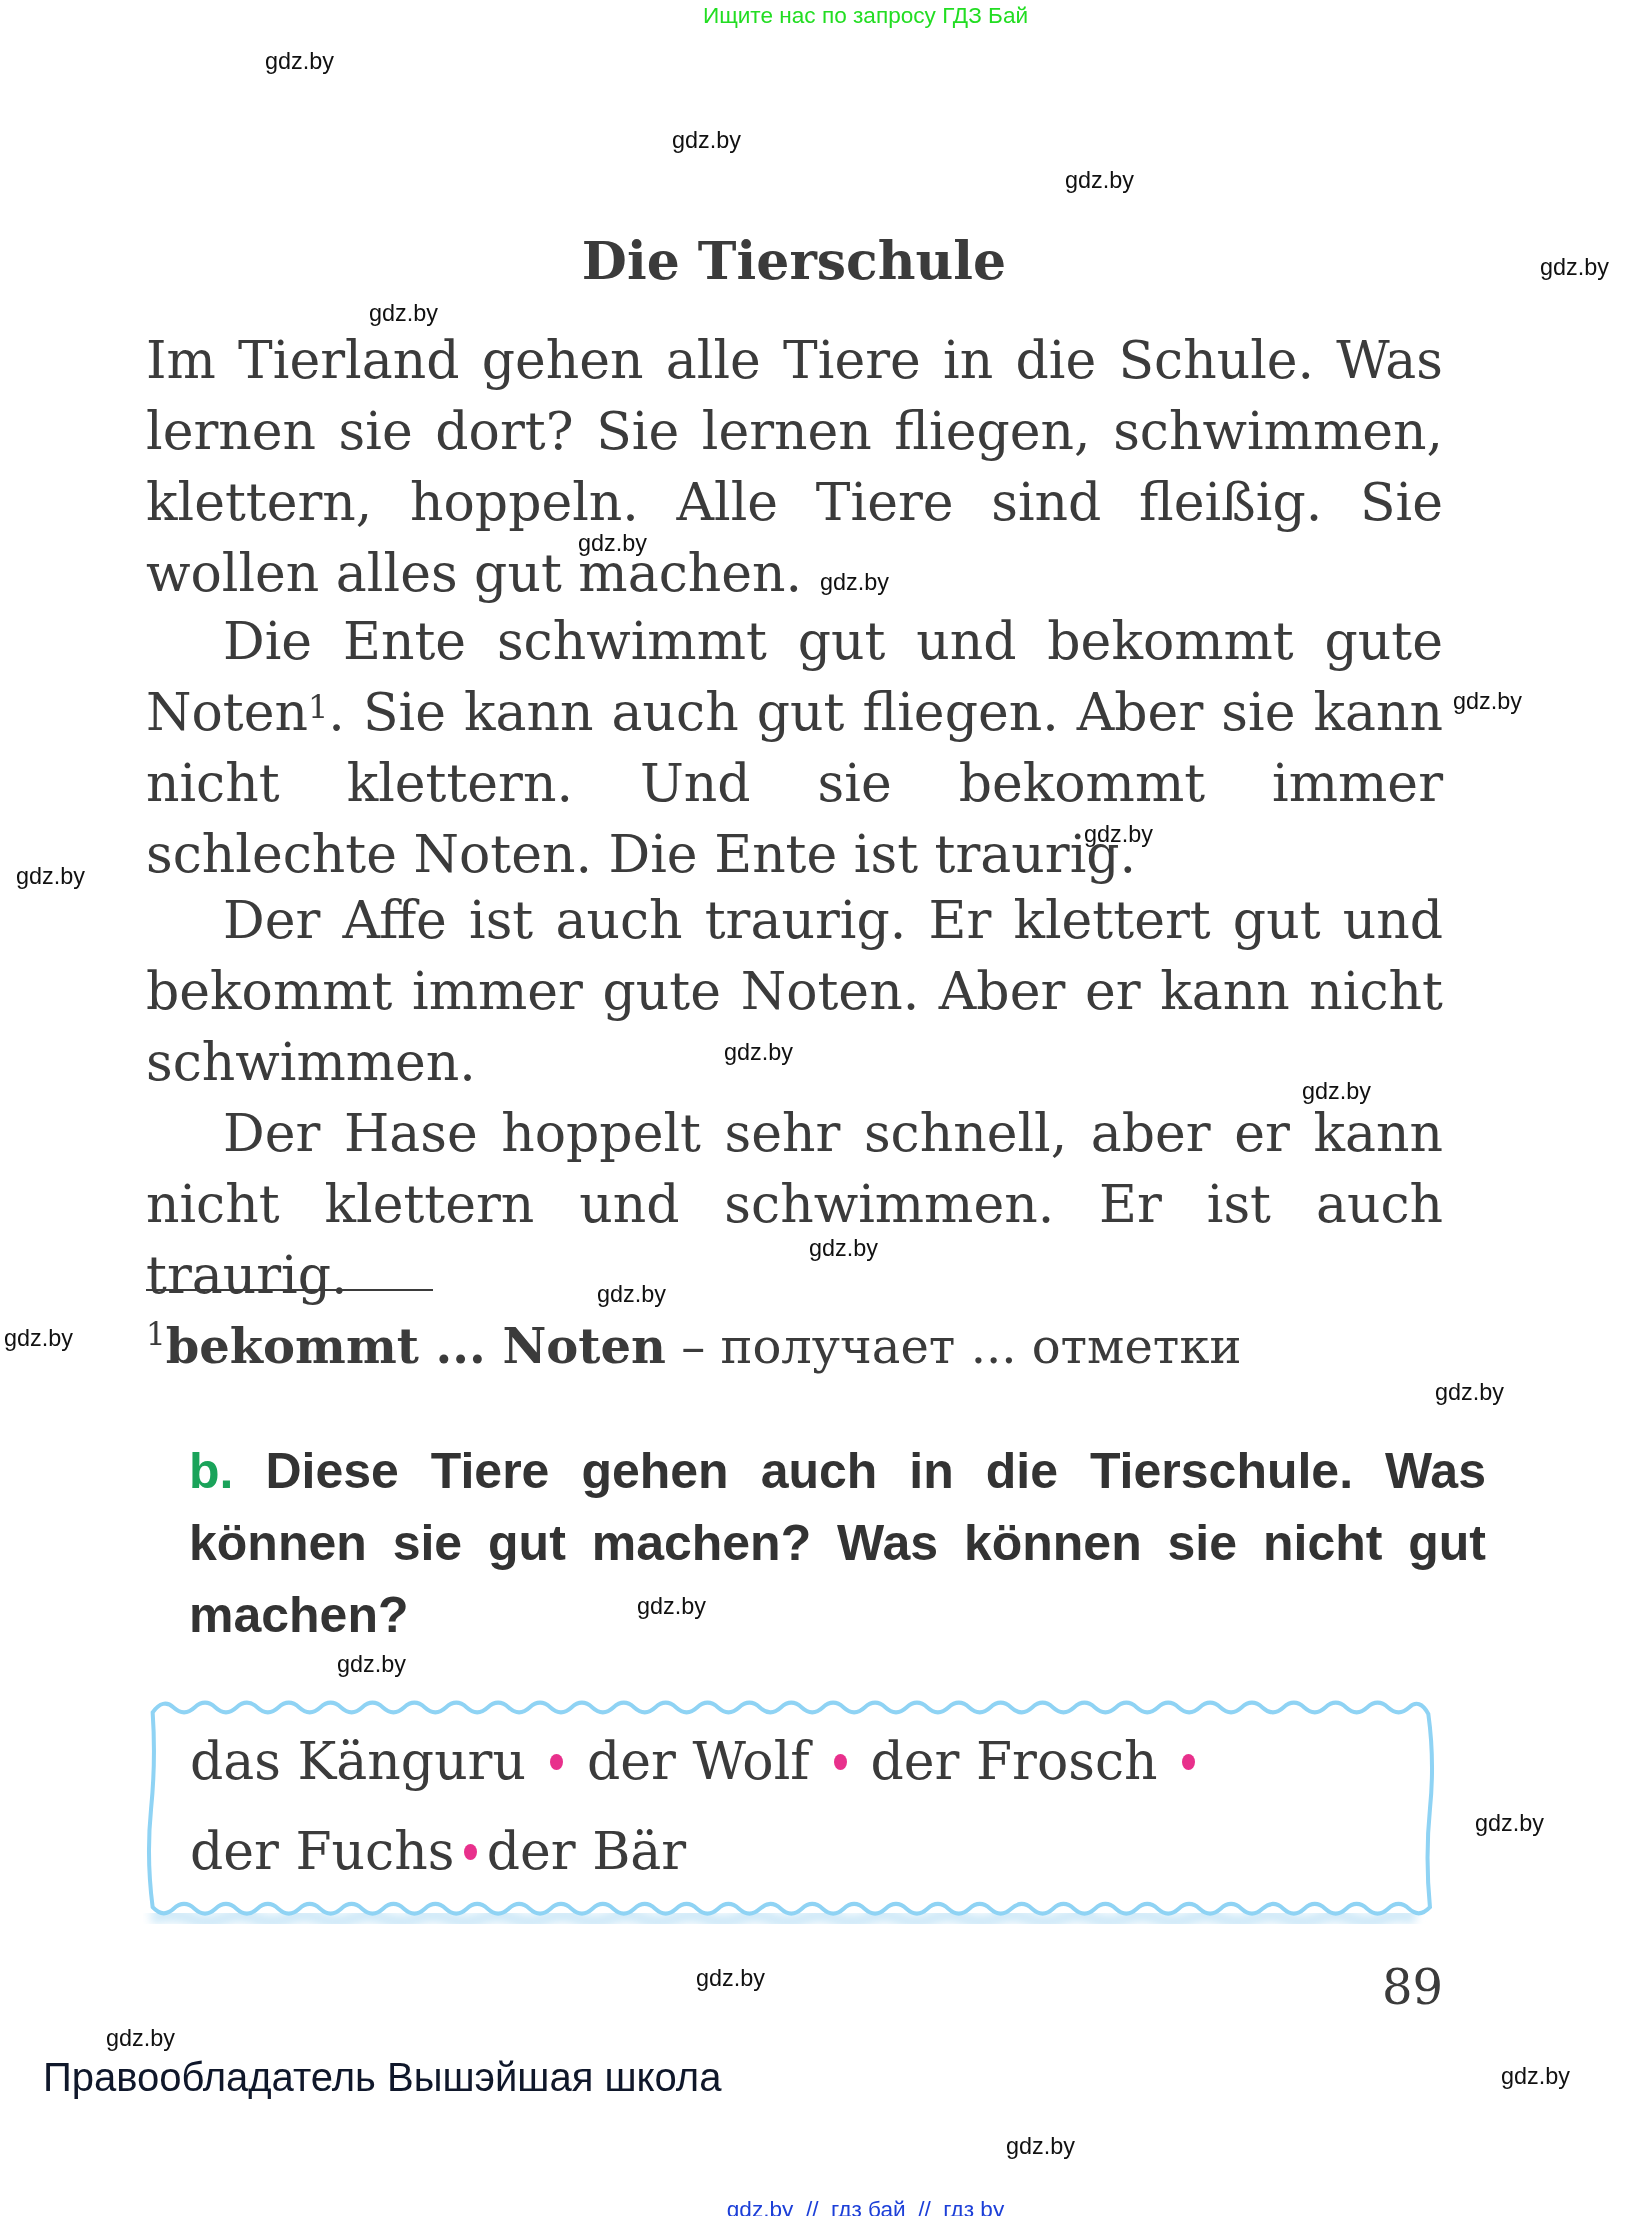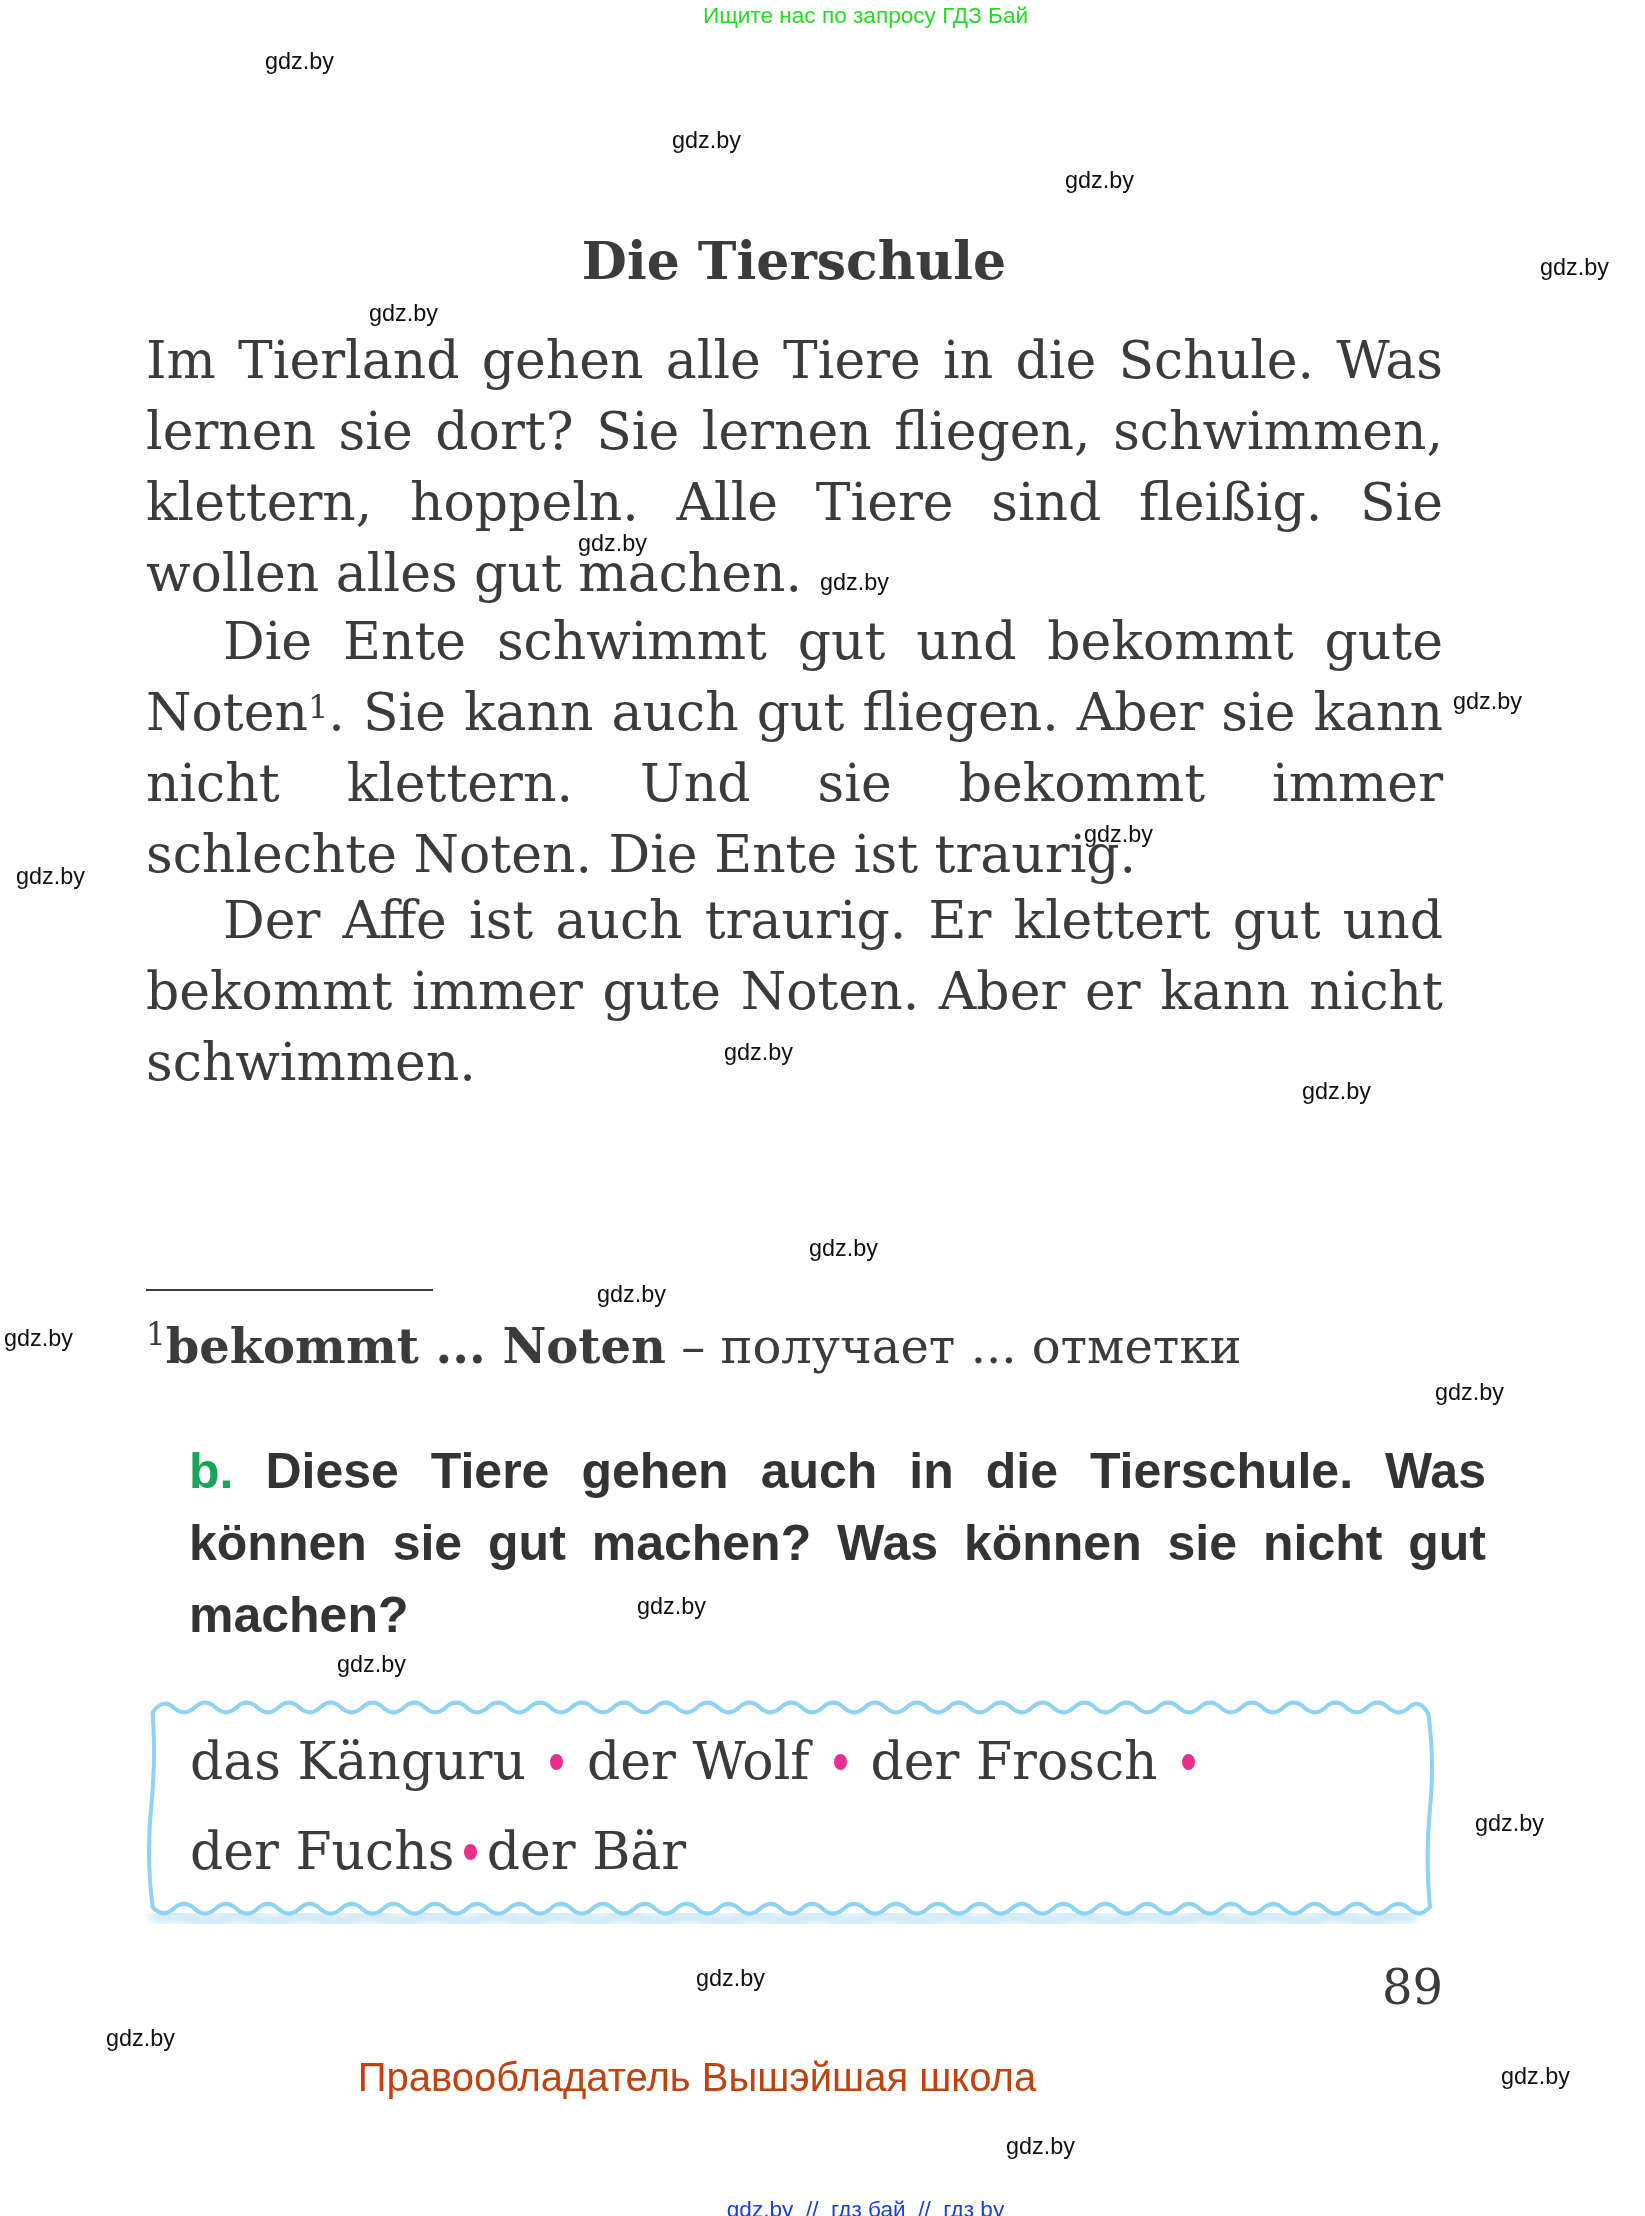--- a/index.html
+++ b/index.html
@@ -21,21 +21,21 @@
   .task { left:146px; top:1435px; width:1297px; font-size:50px; line-height:72px; font-weight:bold; color:#333; text-align:justify; }
   .task .letter { color:#1aa35a; }
   .box { left:143px; top:1696px; width:1295px; height:221px; }
   .box svg { position:absolute; left:0; top:0; }
   .words { position:absolute; left:47px; width:1208px; font-size:52px; }
   .w1 { top:35px; }
   .w2 { top:125px; }
   .words span.w { margin-right:0; }
   .dot { display:inline-block; width:13px; height:16px; border-radius:50%; background:#e8308c; vertical-align:middle; margin:0 24px; position:relative; top:-3.2px; }
   .page-num { left:1382px; top:1959px; font-size:48px; }
-  .pink { top:2055px; left:0; width:1308px; text-align:center; font-size:40px; color:#c2410c; }
+  .pink { top:2055px; left:0; width:1308px; font-size:40px; color:#0f172a; }
   .blue { top:2197px; left:0; width:1645px; text-align:center; font-size:22.6px; color:#1c3fd8; }
 </style>
 </head>
 <body>
 
 <div class="abs sans top-banner">Ищите нас по запросу ГДЗ Бай</div>
 
 <div class="abs wm" style="left:265px;top:48px;">gdz.by</div>
 <div class="abs wm" style="left:672px;top:127px;">gdz.by</div>
 <div class="abs wm" style="left:1065px;top:167px;">gdz.by</div>
@@ -60,20 +60,21 @@
 <div class="abs wm" style="left:106px;top:2025px;">gdz.by</div>
 <div class="abs wm" style="left:1501px;top:2063px;">gdz.by</div>
 <div class="abs wm" style="left:1006px;top:2133px;">gdz.by</div>
 
 <div class="abs serif title">Die Tierschule</div>
 
 <div class="abs serif body-text" style="top:325px;">
   <p>Im Tierland gehen alle Tiere in die Schule. Was lernen sie dort? Sie lernen fliegen, schwimmen, klettern, hoppeln. Alle Tiere sind fleißig. Sie wollen alles gut machen.</p>
   <p class="indent" style="margin-top:-3.2px;"><span>Die Ente schwimmt gut und bekommt gute Noten</span><sup>1</sup><span>. Sie kann auch gut fliegen. Aber sie kann nicht klettern. Und sie bekommt immer schlechte Noten. Die Ente ist traurig.</span></p>
   <p class="indent" style="margin-top:-4.8px;">Der Affe ist auch traurig. Er klettert gut und bekommt immer gute Noten. Aber er kann nicht schwimmen.</p>
+  <p class="indent">Der Hase hoppelt sehr schnell, aber er kann nicht klettern und schwimmen. Er ist auch traurig.</p>
 </div>
 
 <div class="abs fn-rule"></div>
 <div class="abs serif footnote"><sup>1</sup><span class="fn-bold">bekommt ... Noten</span><span> – </span><span>получает ... отметки</span></div>
 
 <div class="abs sans task"><span class="letter">b.</span> <span>Diese Tiere gehen auch in die Tierschule. Was können sie gut machen? Was können sie nicht gut machen?</span></div>
 
 <div class="abs box">
   <svg width="1295" height="242" viewBox="0 0 1608 300">
     <defs>

